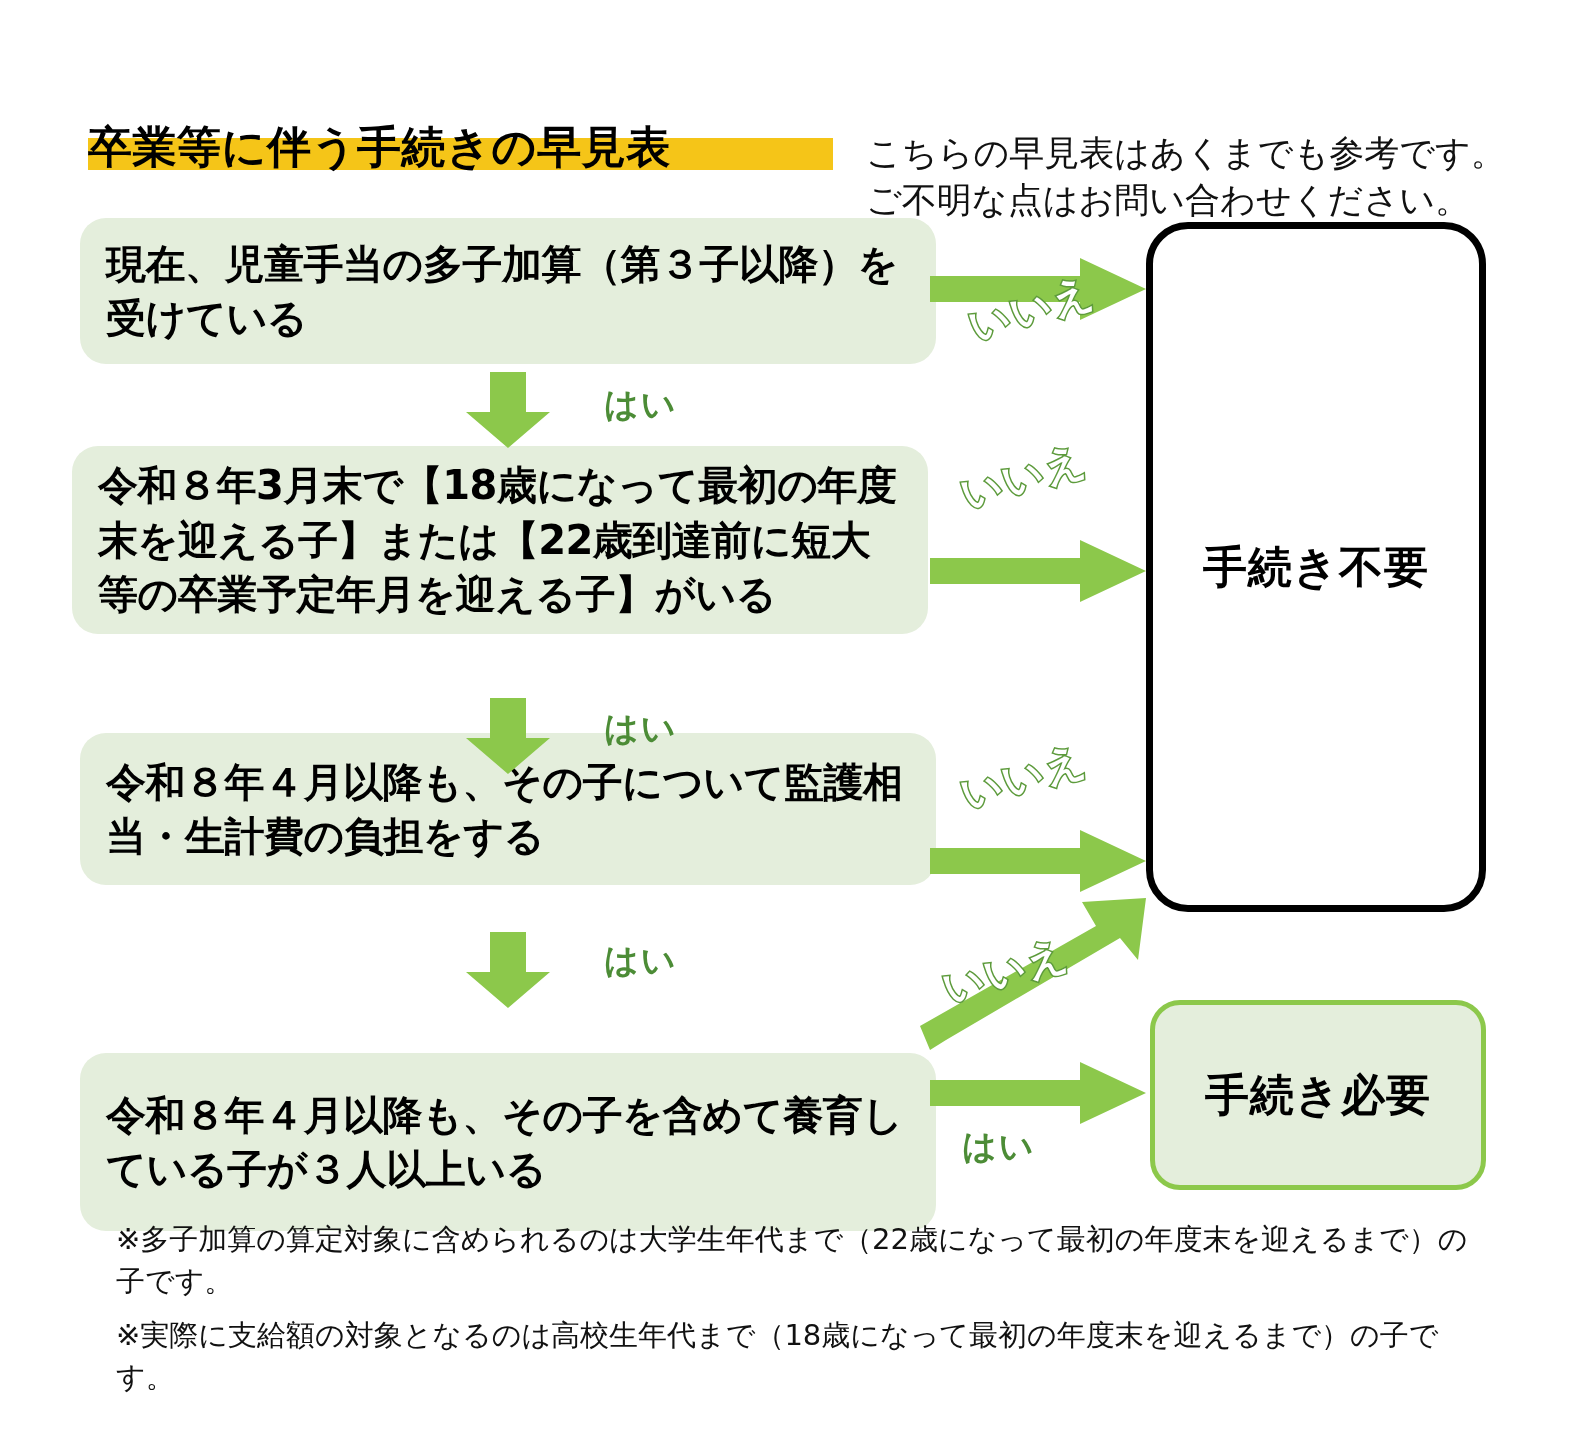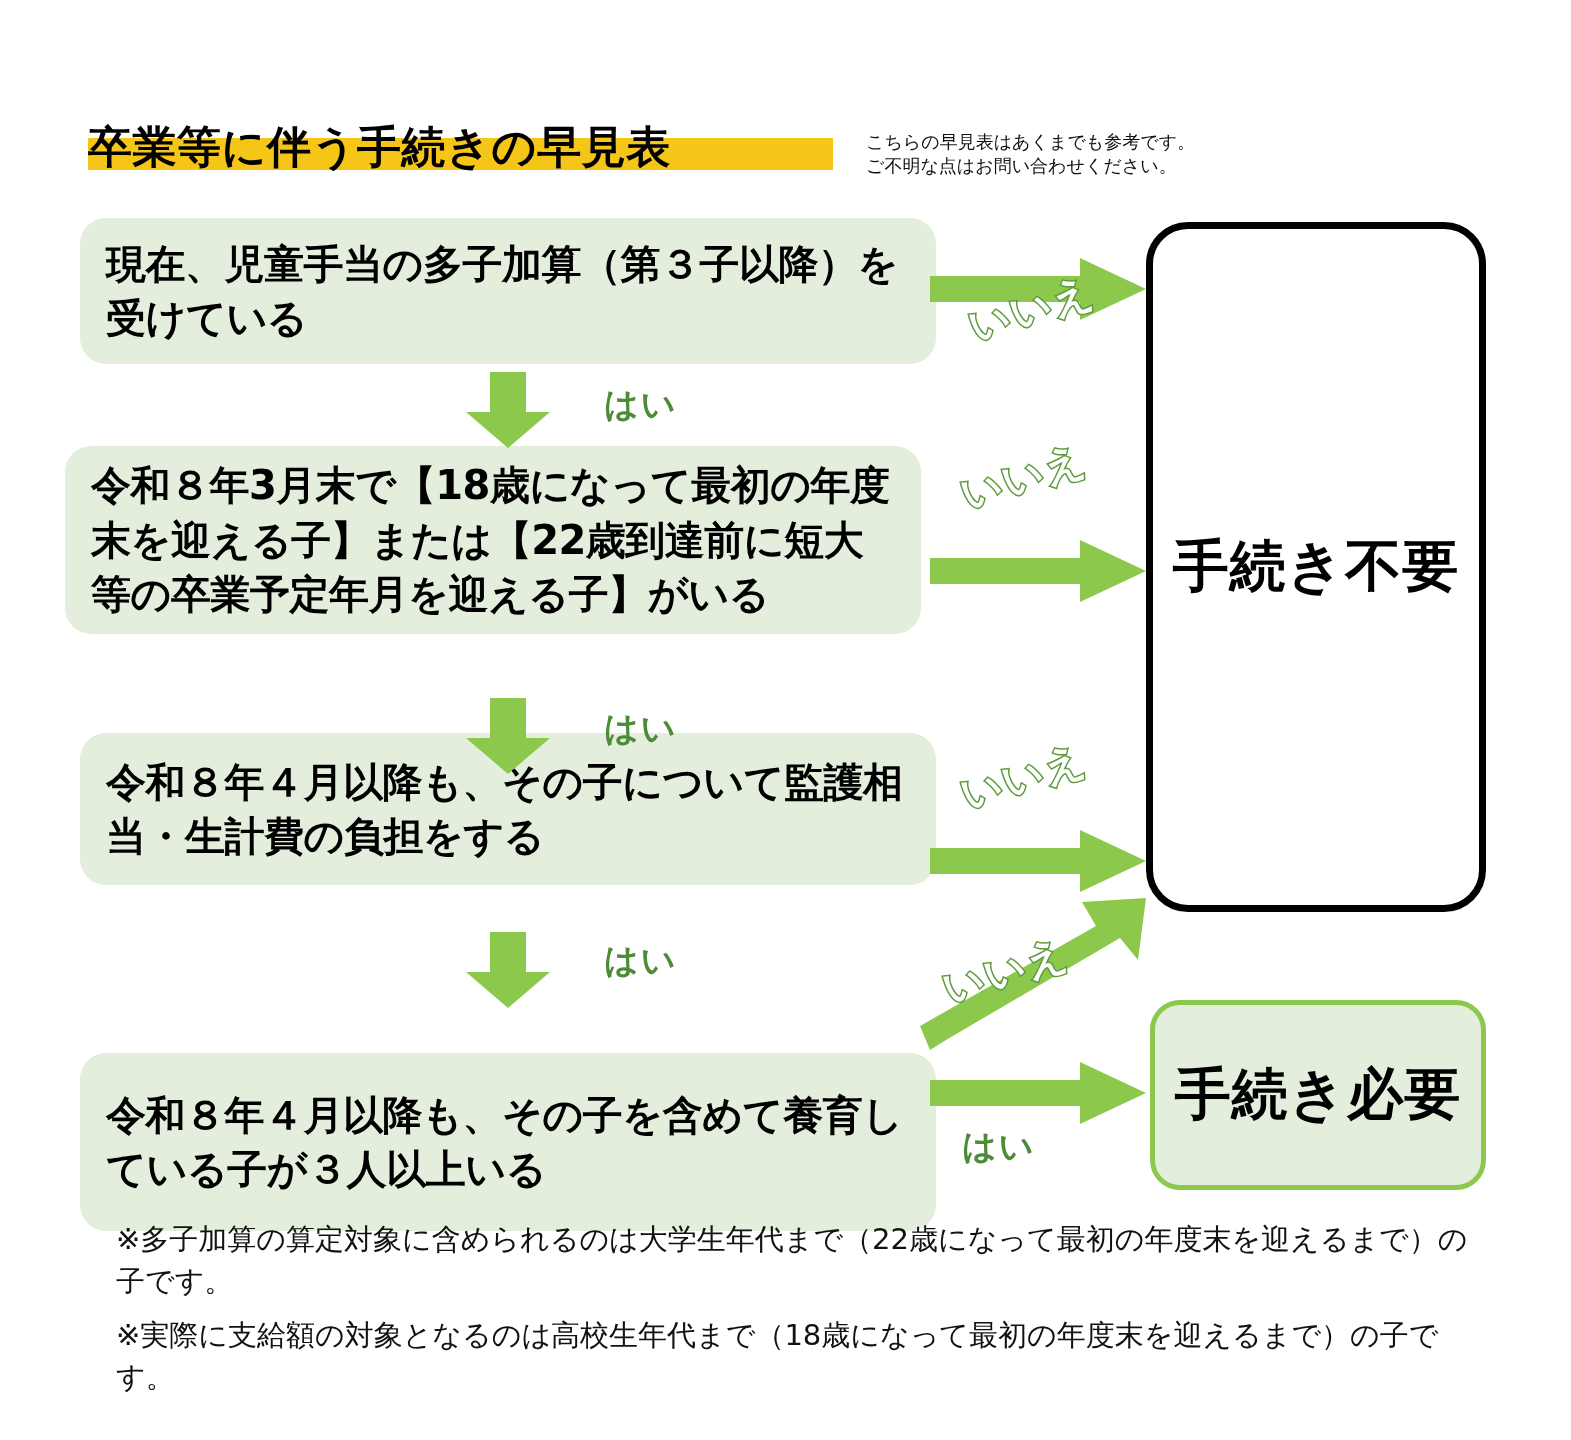--- a/index.html
+++ b/index.html
@@ -43,21 +43,21 @@
     font-weight: 700;
     color: #000000;
     letter-spacing: 0.5px;
     line-height: 1;
     white-space: nowrap;
   }
   .subtitle {
     position: absolute;
     left: 866px;
     top: 130px;
-    font-size: 18px;
+    font-size: 35px;
     line-height: 1.35;
     color: #111111;
     white-space: nowrap;
   }
 
   
   .qbox {
     position: absolute;
     background: #E4EEDC;
     border-radius: 26px;
@@ -68,21 +68,21 @@
   }
   .qtext {
     font-size: 40px;
     font-weight: 700;
     line-height: 1.36;
     color: #000000;
     letter-spacing: -0.5px;
   }
 
   #qbox-1 { left: 80px;  top: 218px;  width: 856px; height: 146px; }
-  #qbox-2 { left: 65px;  top: 446px;  width: 856px; height: 188px; }
+  #qbox-2 { left: 72px;  top: 446px;  width: 856px; height: 188px; }
   #qbox-3 { left: 80px;  top: 733px;  width: 856px; height: 152px; }
   #qbox-4 { left: 80px;  top: 1012px; width: 856px; height: 178px; margin-top: 41px; }
 
   
   #result-none {
     position: absolute;
     left: 1146px;
     top: 222px;
     width: 340px;
     height: 690px;
@@ -102,21 +102,21 @@
     height: 190px;
     background: #E4EEDC;
     border: 5px solid #8CC84B;
     border-radius: 30px;
     box-sizing: border-box;
     display: flex;
     align-items: center;
     justify-content: center;
   }
   .result-text {
-    font-size: 56px;
+    font-size: 44px;
     font-weight: 700;
     color: #000000;
     letter-spacing: 1px;
   }
 
   
   .arrow-svg {
     position: absolute;
     overflow: visible;
   }

